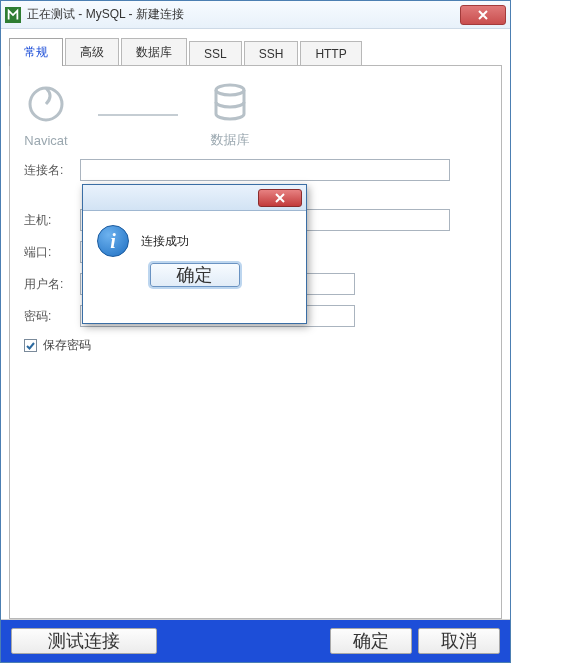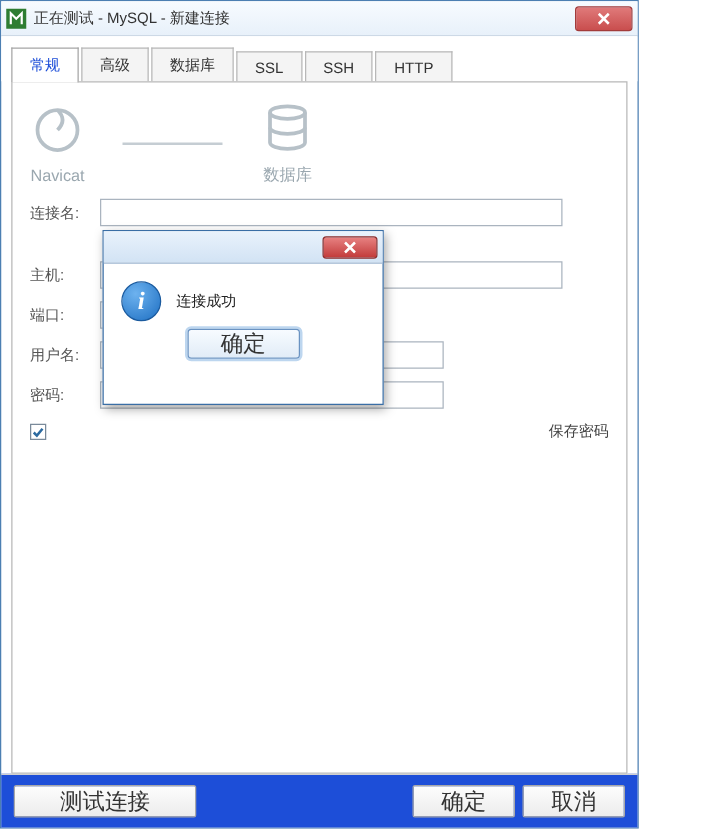--- a/index.html
+++ b/index.html
@@ -108,21 +108,21 @@
   .text-input {
     width:100%;
     height:22px;
     border:1px solid #aab4bf;
     padding: 2px 6px;
     font-size:12px;
     background:#fff;
   }
   .text-input.short { width: 165px; }
   .wide-input { width: 370px; }
-  .checkbox-row { display:flex; align-items:center; justify-content:space-between; gap:6px; color:#444; margin-top:4px; }
+  .checkbox-row { display:flex; align-items:center; justify-content:flex-start; gap:6px; color:#444; margin-top:4px; }
   .checkbox {
     width:13px; height:13px; border:1px solid #7a8a9a; display:inline-flex; align-items:center; justify-content:center; background:#fff;
   }
   .checkbox svg { width:11px; height:11px; }
   .footer {
     border-top:1px solid #d0d0d0;
     padding:8px 10px;
     display:flex;
     align-items:center;
     gap:6px;

